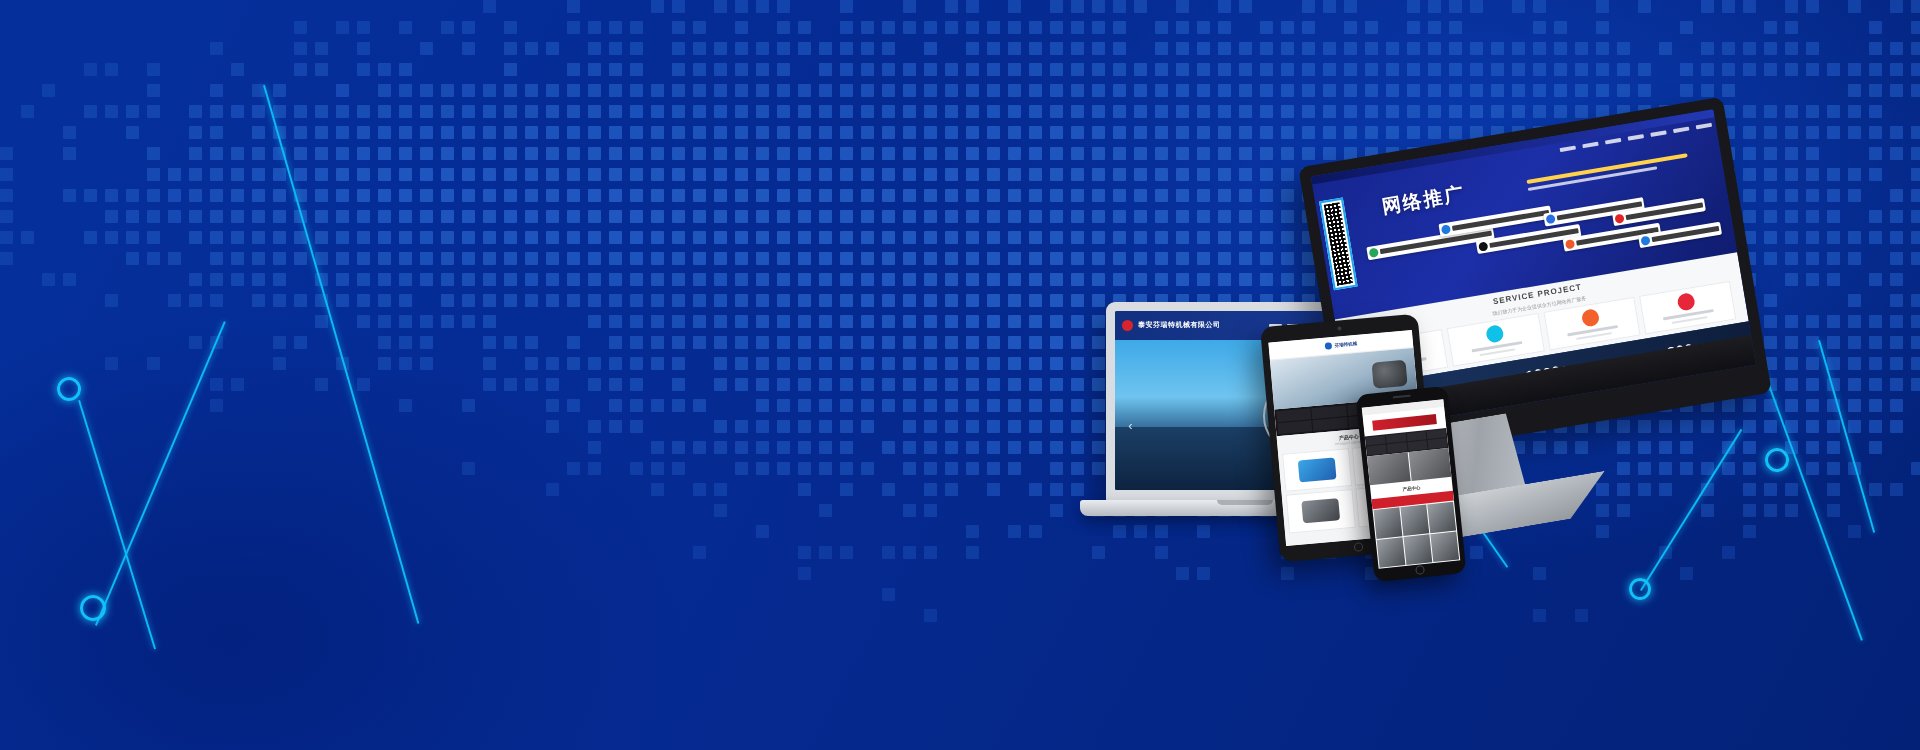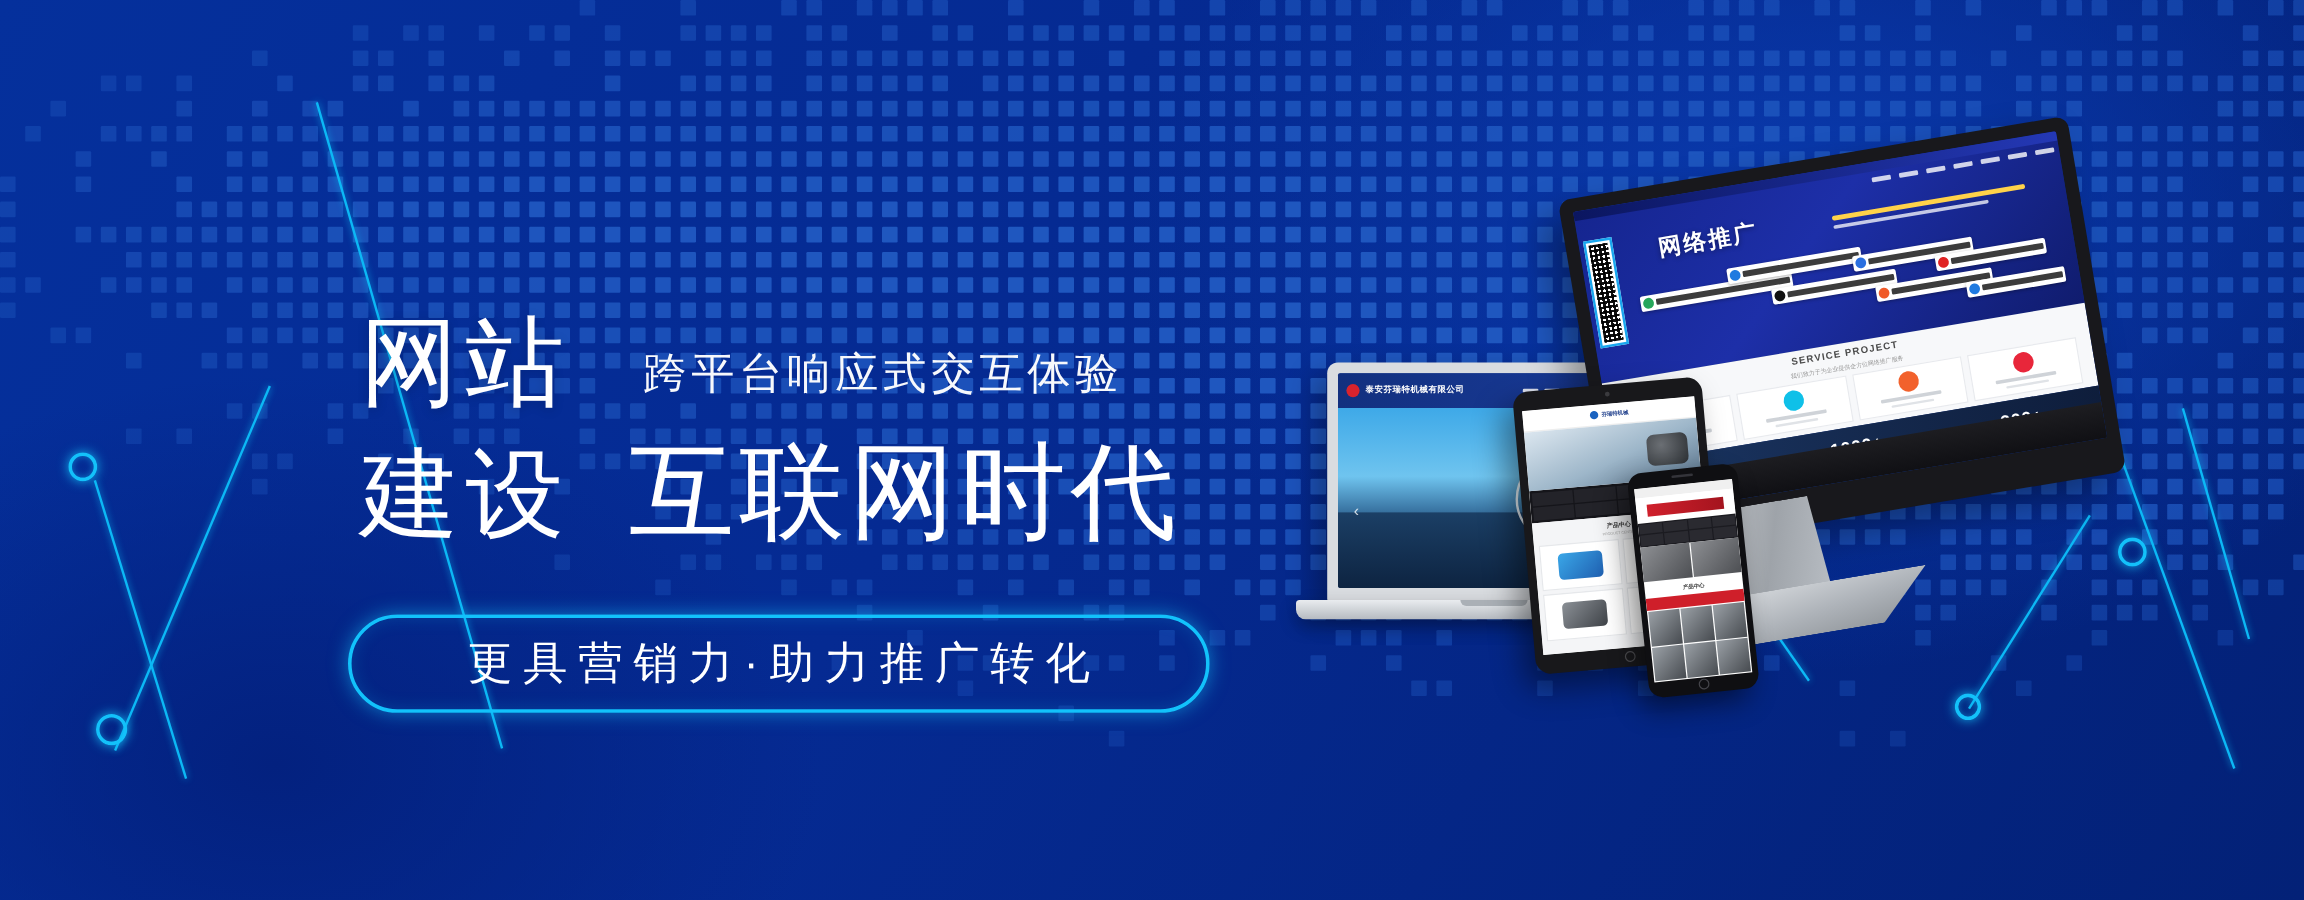--- a/index.html
+++ b/index.html
@@ -2095,34 +2095,21 @@
     <div class="dline" style="left:1820px; top:340px; width:200px; height:2px; transform:rotate(74deg);"></div>
     <div class="dline" style="left:1640px; top:590px; width:190px; height:2px; transform:rotate(-58deg);"></div>
     <div class="dline" style="left:1428px; top:452px; width:140px; height:2px; transform:rotate(55deg);"></div>
 
     <div class="dcircle" style="left:57px; top:377px; width:24px; height:24px;"></div>
     <div class="dcircle" style="left:80px; top:595px; width:26px; height:26px;"></div>
     <div class="dcircle" style="left:1765px; top:448px; width:24px; height:24px;"></div>
     <div class="dcircle" style="left:1629px; top:578px; width:22px; height:22px;"></div>
   </div>
 
-  <div class="copy">
-    <div class="row1">
-      <div class="kw">网站</div>
-      <div class="sub">跨平台响应式交互体验</div>
-    </div>
-    <div class="row2">
-      <div class="kw2">建设</div>
-      <div class="big">互联网时代</div>
-    </div>
-  </div>
-
-  <div class="pill">
-    <div class="pill-text">更具营销力·助力推广转化</div>
-  </div>
+
 
   <div class="devices">
 
     <div class="laptop">
       <div class="lap-lid">
         <div class="lap-screen">
           <div class="lap-head">
             <div class="lap-logo"></div>
             <div class="lap-brand">泰安芬瑞特机械有限公司</div>
             <div class="lap-nav">

